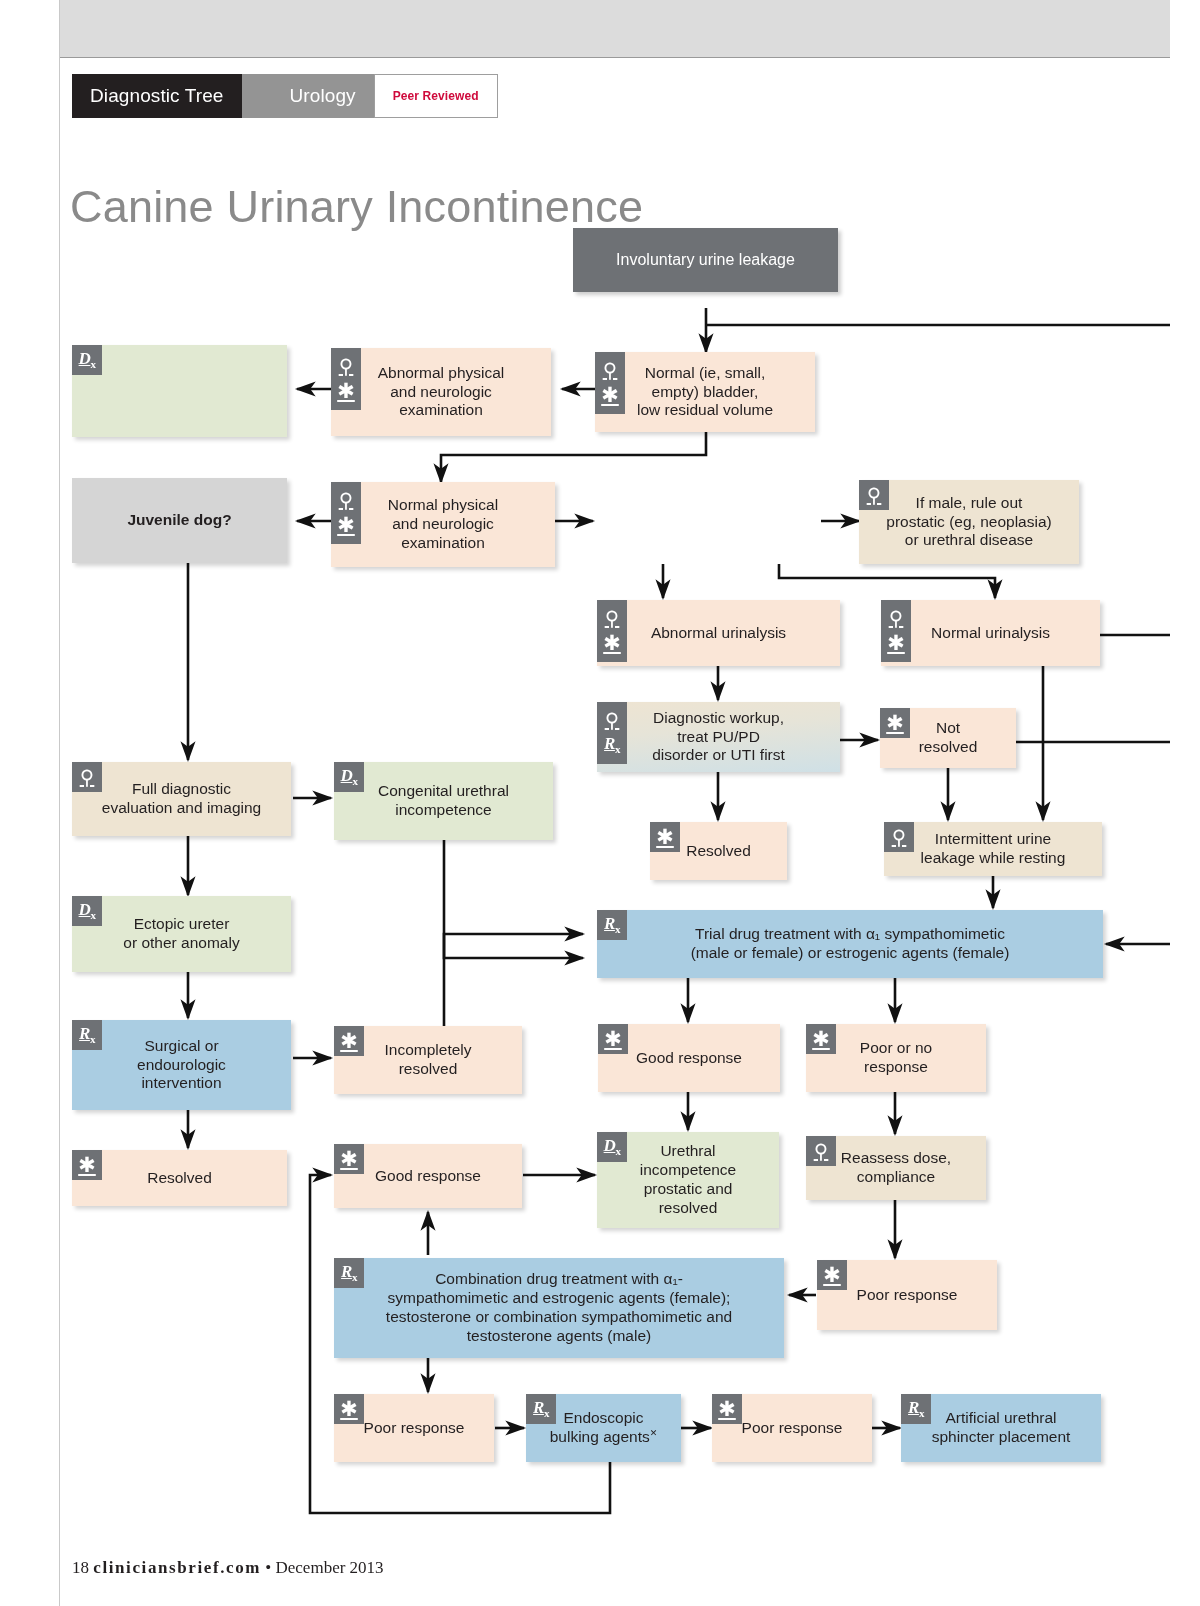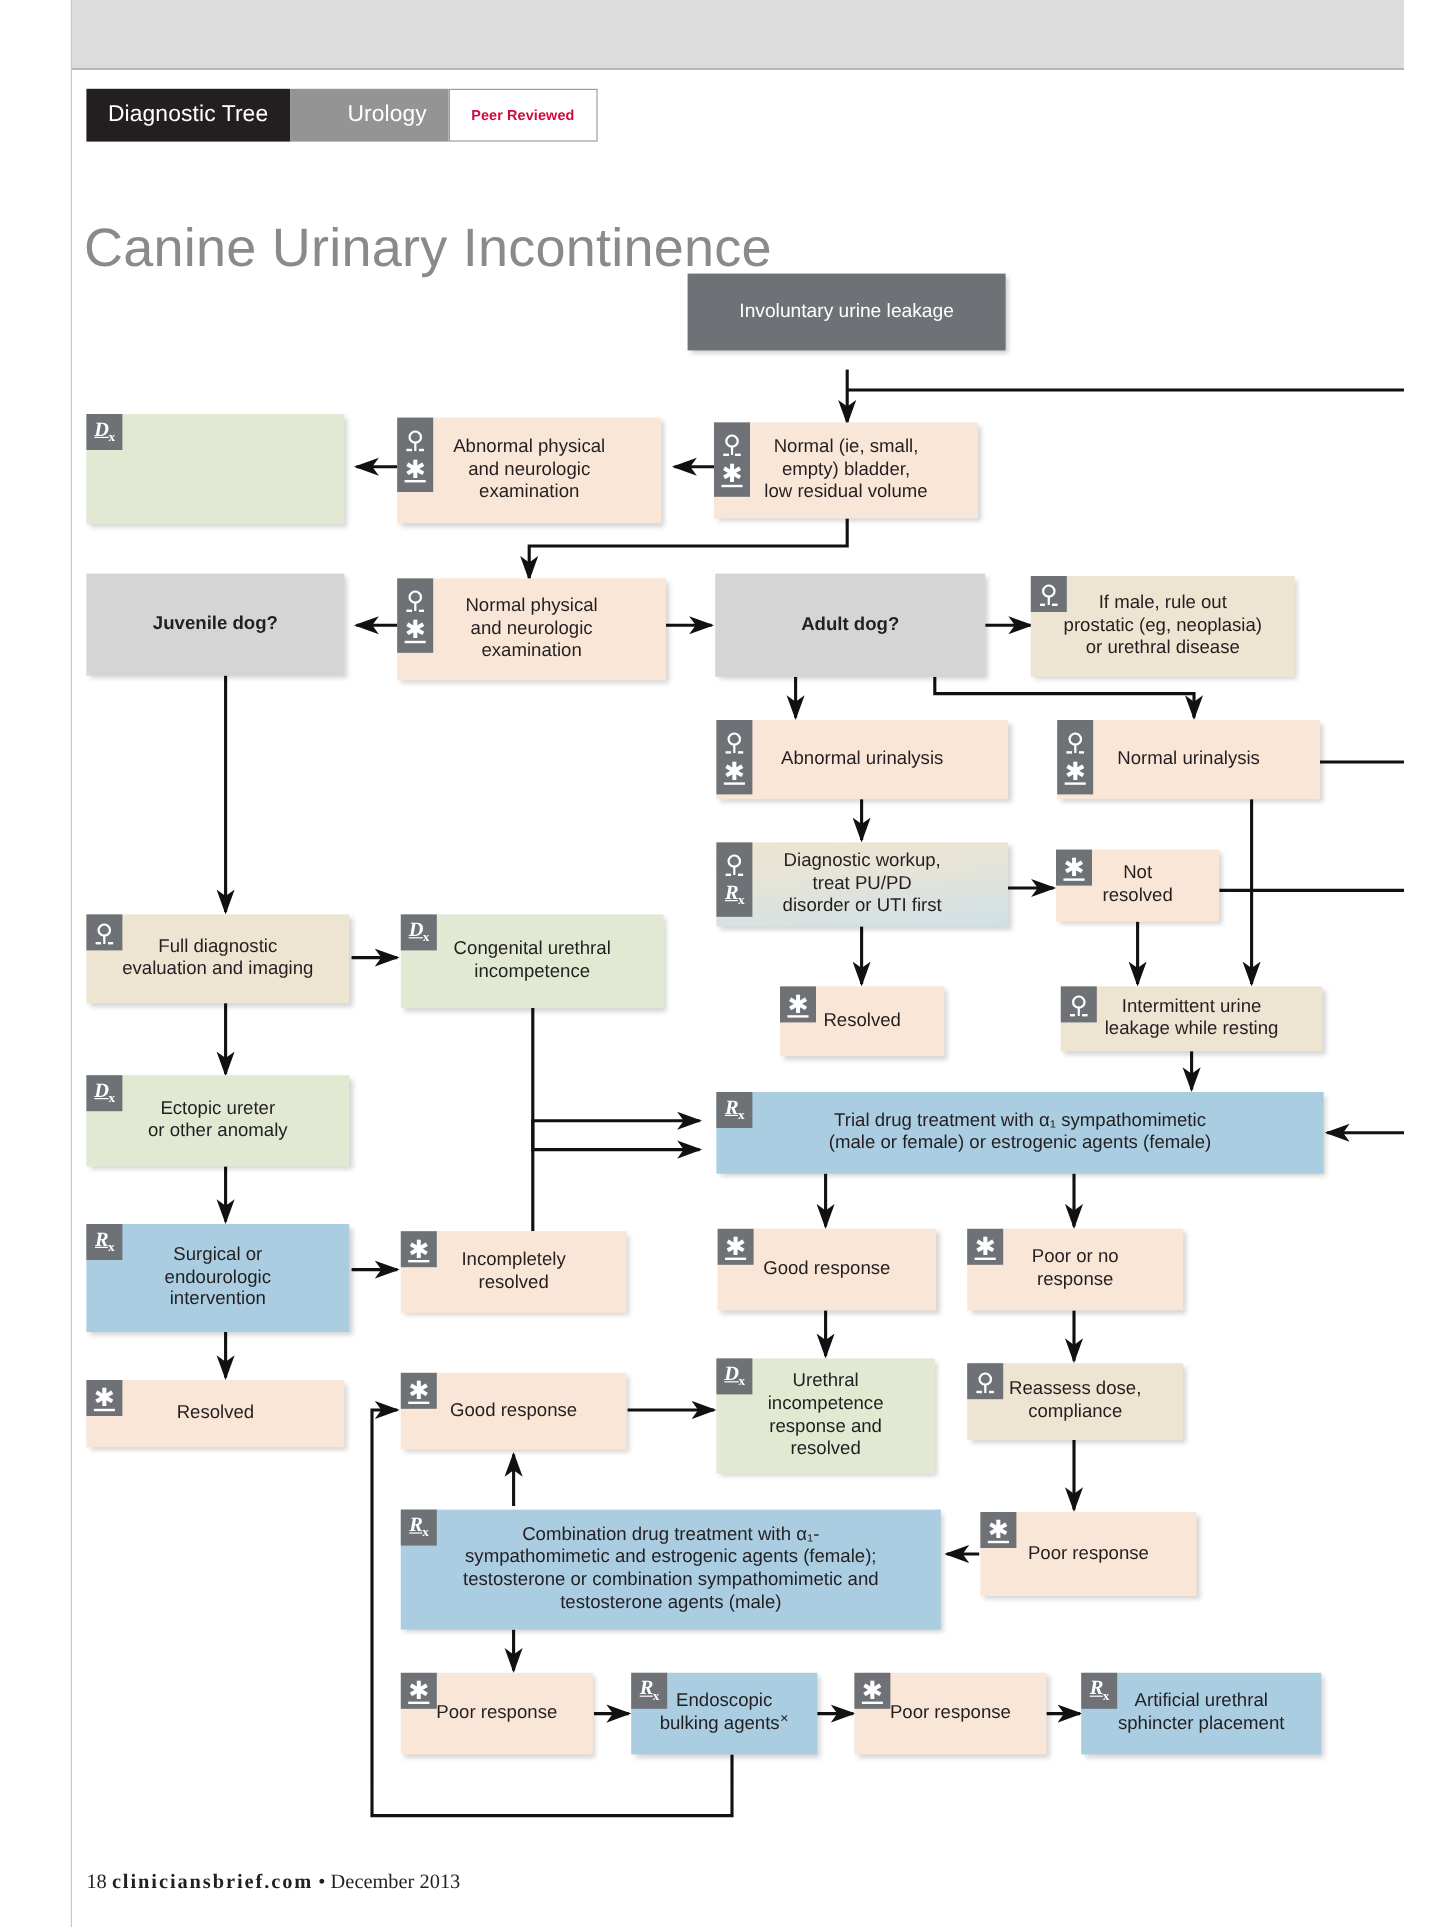--- a/index.html
+++ b/index.html
@@ -240,23 +240,20 @@
       <span>Normal physical</span><br>
       <span>and neurologic</span><br>
       <span>examination</span>
     </span>
   </div>
 
   <div class="node q" style="left:72px; top:478px; width:215px; height:85px;">
     <span class="txt">Juvenile dog?</span>
   </div>
 
-  <div class="node q" style="left:596px; top:478px; width:225px; height:86px;">
-    <span class="txt">Adult dog?</span>
-  </div>
 
   <div class="node tan" style="left:859px; top:480px; width:220px; height:84px;">
     <span class="badge one">
       <span class="g mag">⚲</span>
     </span>
     <span class="txt">
       <span>If male, rule out</span><br>
       <span>prostatic (eg, neoplasia)</span><br>
       <span>or urethral disease</span>
     </span>
@@ -409,21 +406,21 @@
     <span class="txt">Good response</span>
   </div>
 
   <div class="node green" style="left:597px; top:1132px; width:182px; height:96px;">
     <span class="badge one">
       <span class="g dx">D<sub>x</sub></span>
     </span>
     <span class="txt">
       <span>Urethral</span><br>
       <span>incompetence</span><br>
-      <span>response and</span><br>
+      <span>prostatic and</span><br>
       <span>resolved</span>
     </span>
   </div>
 
   <div class="node tan" style="left:806px; top:1136px; width:180px; height:64px;">
     <span class="badge one">
       <span class="g mag">⚲</span>
     </span>
     <span class="txt">
       <span>Reassess dose,</span><br>

